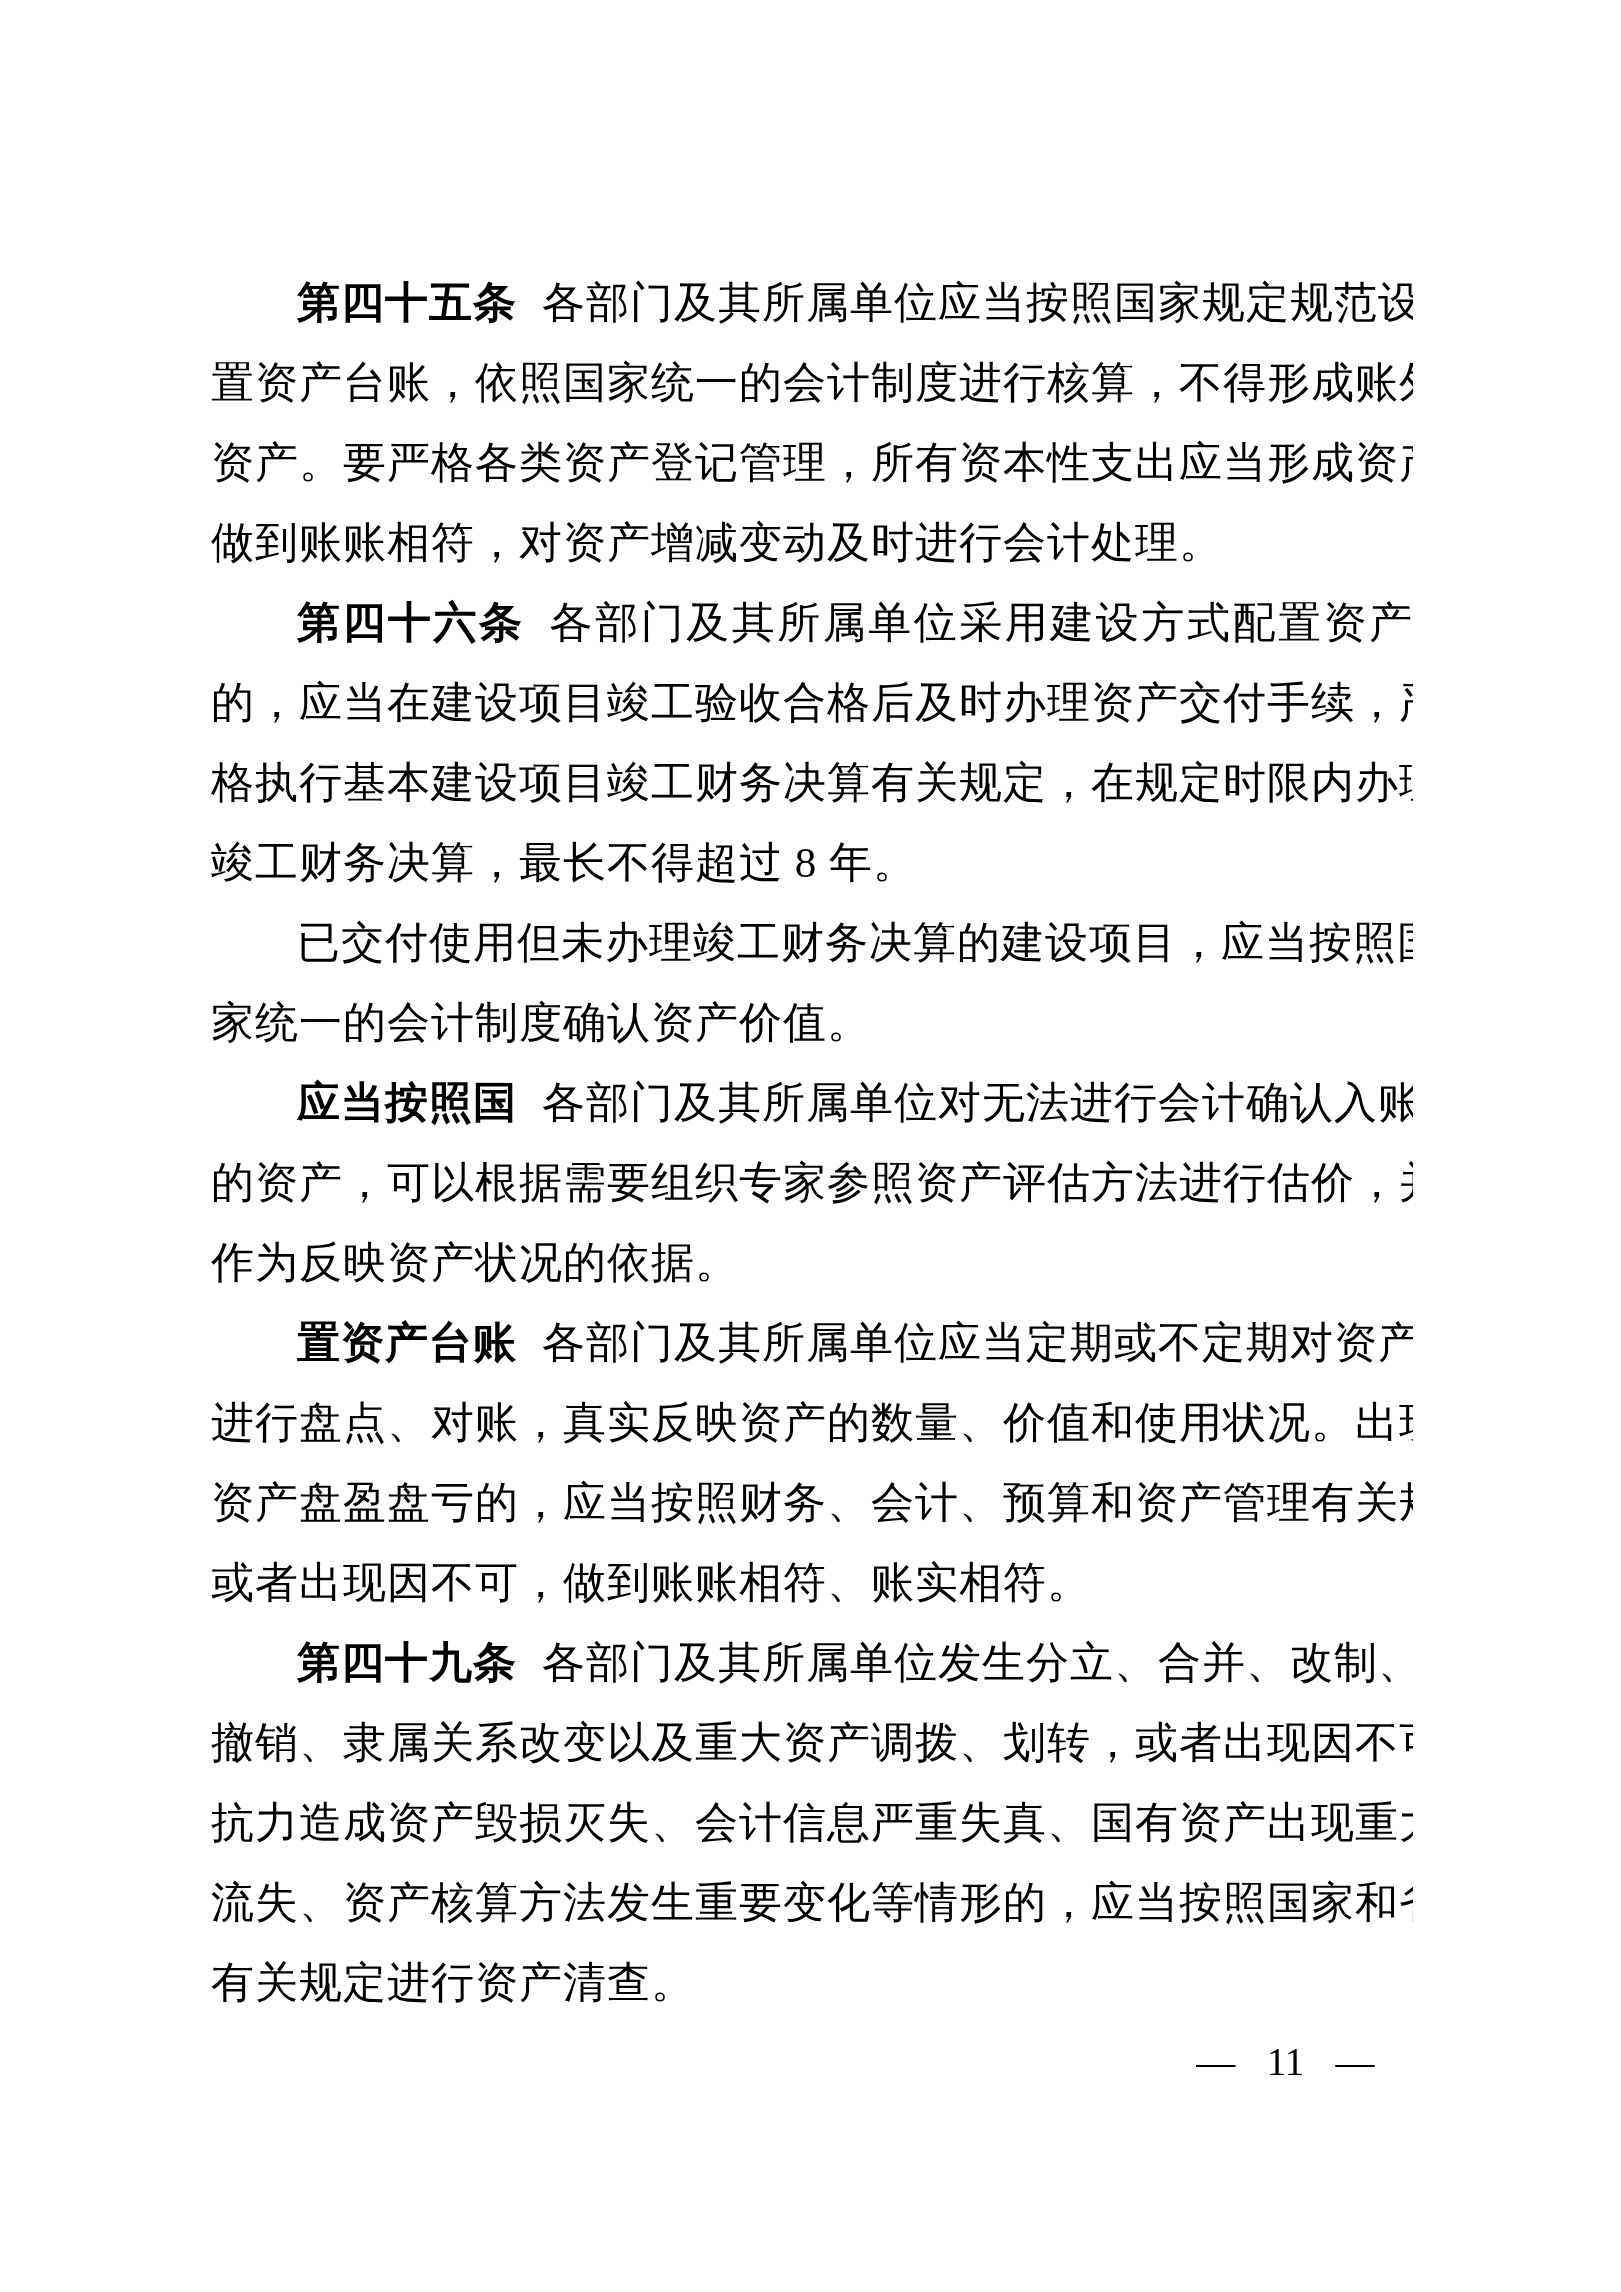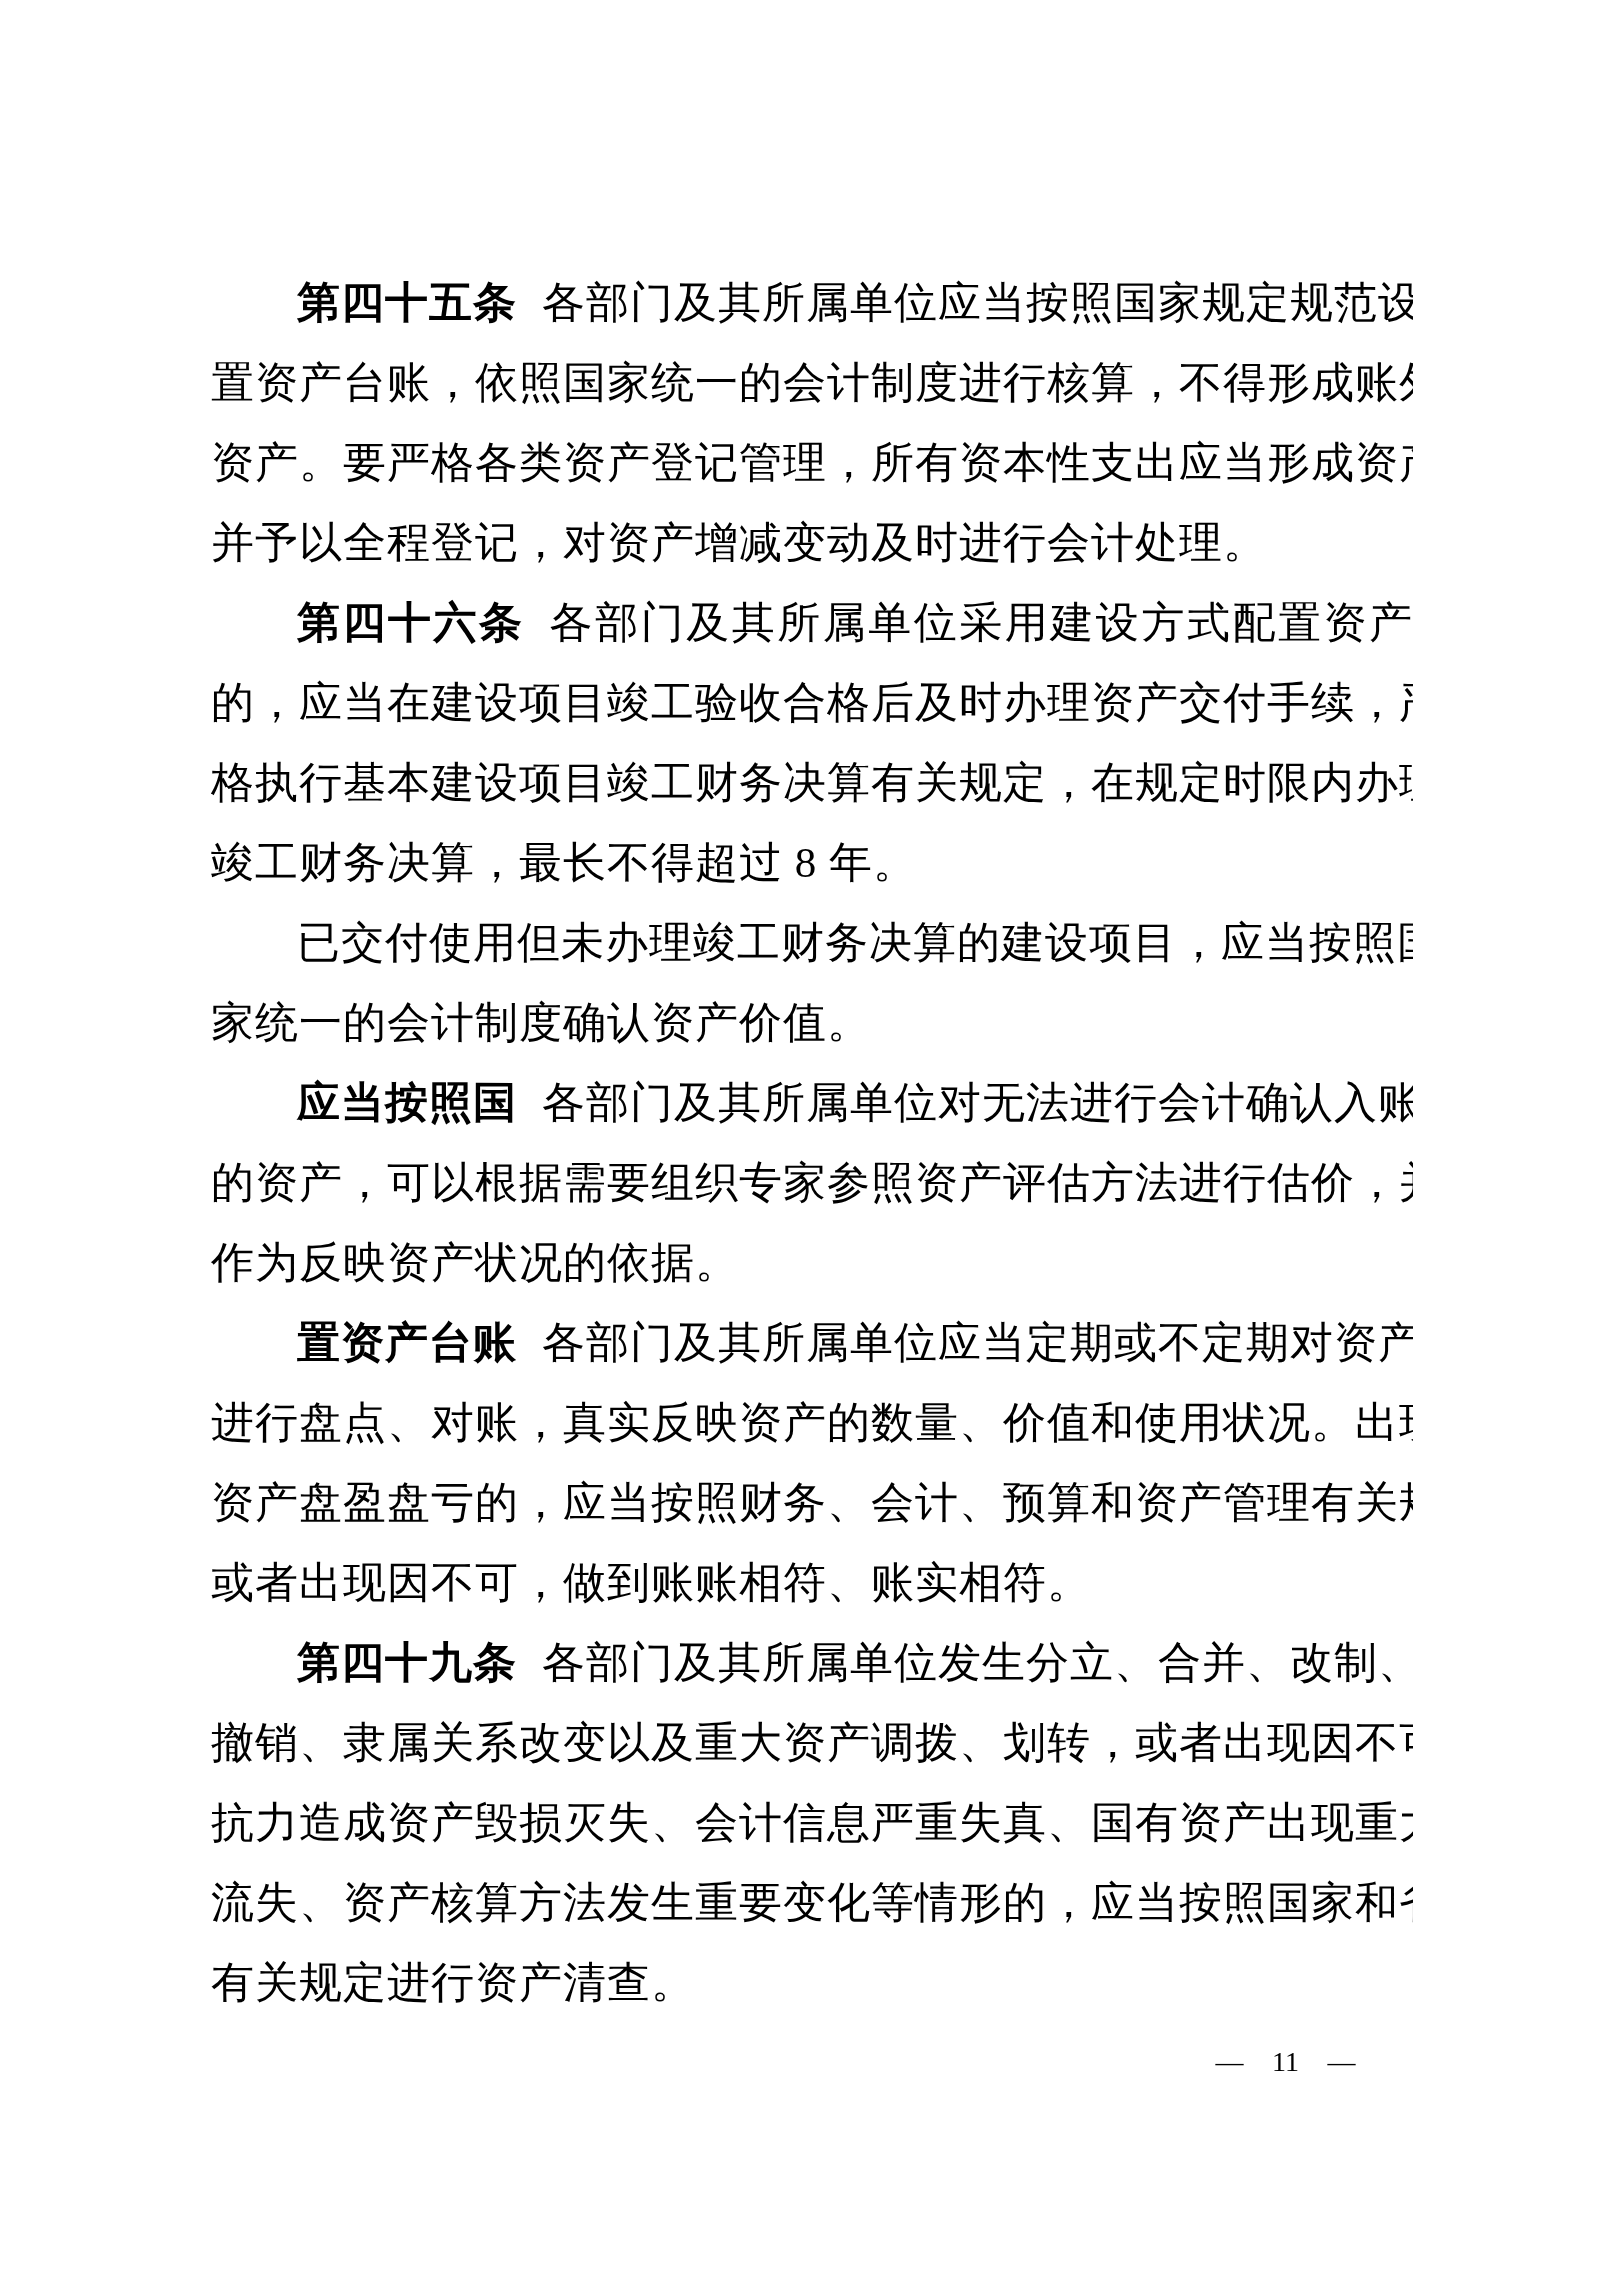--- a/index.html
+++ b/index.html
@@ -44,38 +44,38 @@
     font-weight: 700;
     margin-right: 25px;
   }
   .footer {
     position: absolute;
     top: 2037px;
     left: 1158px;
     width: 255px;
     height: 49px;
     line-height: 49px;
-    font-size: 28px;
+    font-size: 39px;
     text-align: center;
     word-spacing: 21.6px;
     font-family: "Liberation Serif", "DejaVu Serif", serif;
   }
 </style>
 </head>
 <body>
 
 <div class="page">
 
   <div class="text-block">
 
     <div>
       <div class="line first"><span class="art">第四十五条</span><span>各部门及其所属单位应当按照国家规定规范设</span></div>
       <div class="line"><span>置资产台账，依照国家统一的会计制度进行核算，不得形成账外</span></div>
       <div class="line"><span>资产。要严格各类资产登记管理，所有资本性支出应当形成资产</span></div>
-      <div class="line end"><span>并予以全程登记，对资产增减变动及时进行会计处理。</span></div>
+      <div class="line end"><span>做到账账相符，对资产增减变动及时进行会计处理。</span></div>
     </div>
 
     <div>
       <div class="line first"><span class="art">第四十六条</span><span>各部门及其所属单位采用建设方式配置资产</span></div>
       <div class="line"><span>的，应当在建设项目竣工验收合格后及时办理资产交付手续，严</span></div>
       <div class="line"><span>格执行基本建设项目竣工财务决算有关规定，在规定时限内办理</span></div>
       <div class="line end"><span>竣工财务决算，最长不得超过 8 年。</span></div>
     </div>
 
     <div>

